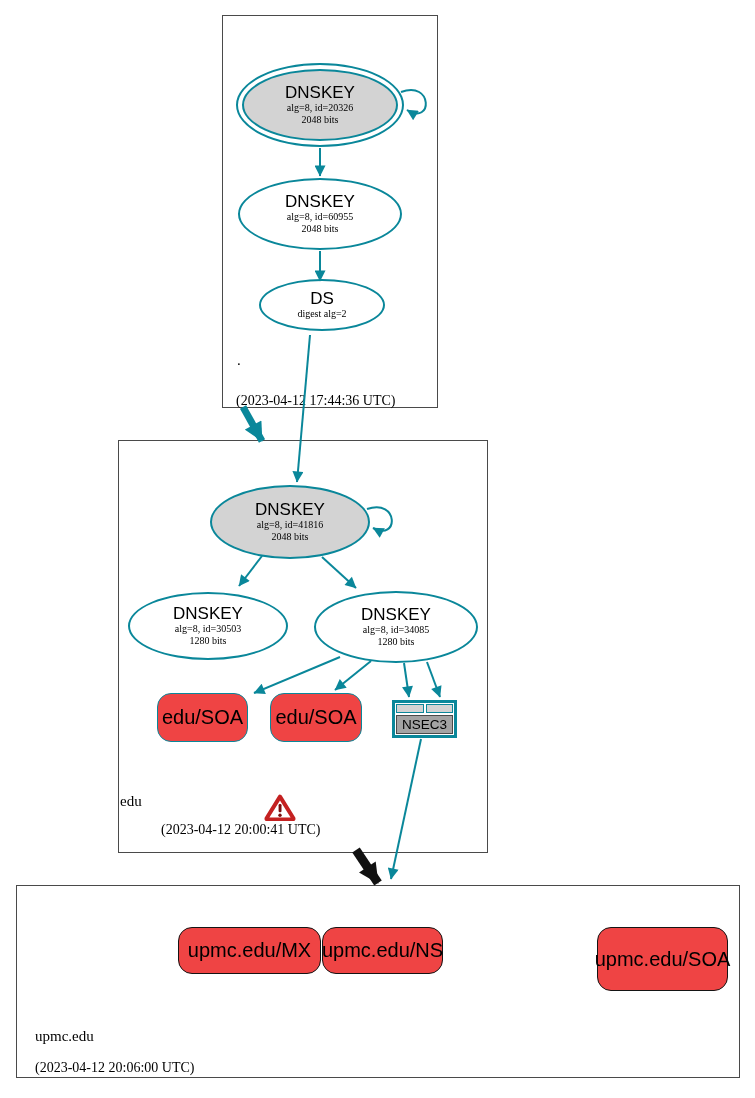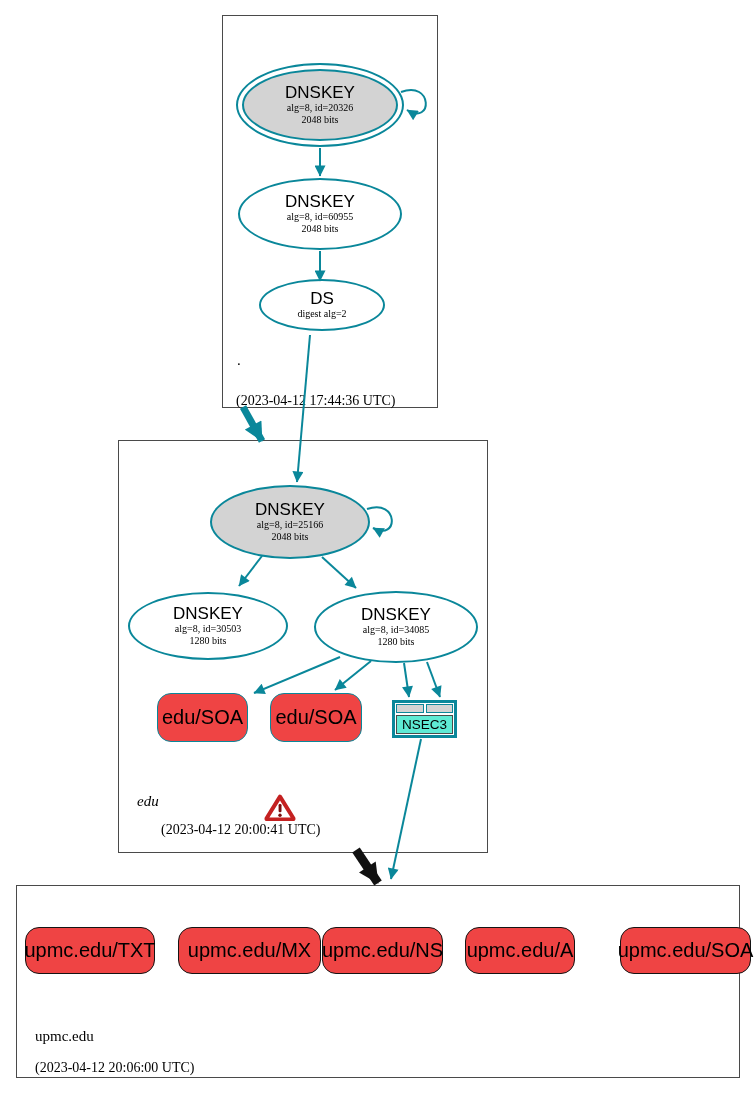--- a/index.html
+++ b/index.html
@@ -44,21 +44,21 @@
   }
   .rrset.black { border-color: #141414; }
 
   .nsec3 {
     position: absolute; border: 3px solid #0a879a; background: #fff;
     z-index: 3; display: flex; flex-direction: column; padding: 1px;
   }
   .nsec3-row { display: flex; gap: 2px; height: 9px; }
   .nsec3-cell { flex: 1; background: #d3d3d3; border: 1px solid #0a879a; }
   .nsec3-label {
-    flex: 1; margin-top: 2px; background: #5eead4; border: 1px solid #4a4a4a;
+    flex: 1; margin-top: 2px; background: #a3a3a3; border: 1px solid #4a4a4a;
     display: flex; align-items: center; justify-content: center;
     font-size: 13.5px; color: #000;
   }
 
   #edges { position: absolute; left: 0; top: 0; z-index: 5; pointer-events: none; }
   .warn { position: absolute; z-index: 4; }
 </style>
 </head>
 <body>
 
@@ -81,32 +81,32 @@
     <div class="node-sub">alg=8, id=60955</div>
     <div class="node-sub">2048 bits</div>
   </div>
 
   <div class="ellipse" style="left:259px; top:279px; width:126px; height:52px;">
     <div class="node-title">DS</div>
     <div class="node-sub">digest alg=2</div>
   </div>
 
   <div class="zone-box" style="left:118px; top:440px; width:370px; height:413px;"></div>
-  <div class="zone-label" style="left:137px; top:793px;font-style:italic;">edu</div>
+  <div class="zone-label" style="left:120px; top:793px;">edu</div>
   <div class="zone-ts" style="left:133px; top:822px;margin-left:28px;">(2023-04-12 20:00:41 UTC)</div>
 
   <svg class="warn" style="left:264px; top:794px;" width="32" height="27" viewBox="0 0 32 27">
     <path d="M16 2.6 L29.4 24.2 Q29.8 25.4 28.4 25.4 L3.6 25.4 Q2.2 25.4 2.6 24.2 Z" fill="#ffffff" stroke="#c42121" stroke-width="4" stroke-linejoin="round"></path>
     <rect x="14.6" y="10" width="2.9" height="8.2" rx="1.2" fill="#7a0c0c"></rect>
     <circle cx="16" cy="21.3" r="1.7" fill="#7a0c0c"></circle>
   </svg>
 
   <div class="ellipse gray" style="left:210px; top:485px; width:160px; height:74px;">
     <div class="node-title">DNSKEY</div>
-    <div class="node-sub">alg=8, id=25166</div>
+    <div class="node-sub">alg=8, id=41816</div>
     <div class="node-sub">2048 bits</div>
   </div>
 
   <div class="ellipse" style="left:128px; top:592px; width:160px; height:68px;">
     <div class="node-title">DNSKEY</div>
     <div class="node-sub">alg=8, id=30503</div>
     <div class="node-sub">1280 bits</div>
   </div>
 
   <div class="ellipse" style="left:314px; top:591px; width:164px; height:72px;">
@@ -127,33 +127,27 @@
       <div class="nsec3-cell"></div>
       <div class="nsec3-cell"></div>
     </div>
     <div class="nsec3-label">NSEC3</div>
   </div>
 
   <div class="zone-box" style="left:16px; top:885px; width:724px; height:193px;"></div>
   <div class="zone-label" style="left:35px; top:1028px;">upmc.edu</div>
   <div class="zone-ts" style="left:35px; top:1052px;margin-top:8px;">(2023-04-12 20:06:00 UTC)</div>
 
-  <div class="rrset black" style="left:25px; top:927px; width:130px; height:47px;">
-    <span>upmc.edu/TXT</span>
-  </div>
   <div class="rrset black" style="left:178px; top:927px; width:143px; height:47px;">
     <span>upmc.edu/MX</span>
   </div>
   <div class="rrset black" style="left:322px; top:927px; width:121px; height:47px;text-align:center;">
     <span>upmc.edu/NS</span>
   </div>
-  <div class="rrset black" style="left:465px; top:927px; width:110px; height:47px;">
-    <span>upmc.edu/A</span>
-  </div>
-  <div class="rrset black" style="left:620px; top:927px; width:131px; height:47px;">
+  <div class="rrset black" style="left:597px; top:927px; width:131px; height:64px;">
     <span>upmc.edu/SOA</span>
   </div>
 
   <svg id="edges" width="755" height="1098" viewBox="0 0 755 1098">
     <defs>
       <marker id="ma" viewBox="0 0 10 10" refX="9.6" refY="5" markerUnits="userSpaceOnUse" markerWidth="13" markerHeight="11" orient="auto">
         <path d="M0,0 L10,5 L0,10 Z" fill="#0a879a"></path>
       </marker>
       <marker id="mbigT" viewBox="0 0 10 10" refX="9.6" refY="5" markerUnits="userSpaceOnUse" markerWidth="21" markerHeight="19" orient="auto">
         <path d="M0,0 L10,5 L0,10 Z" fill="#0a879a"></path>

